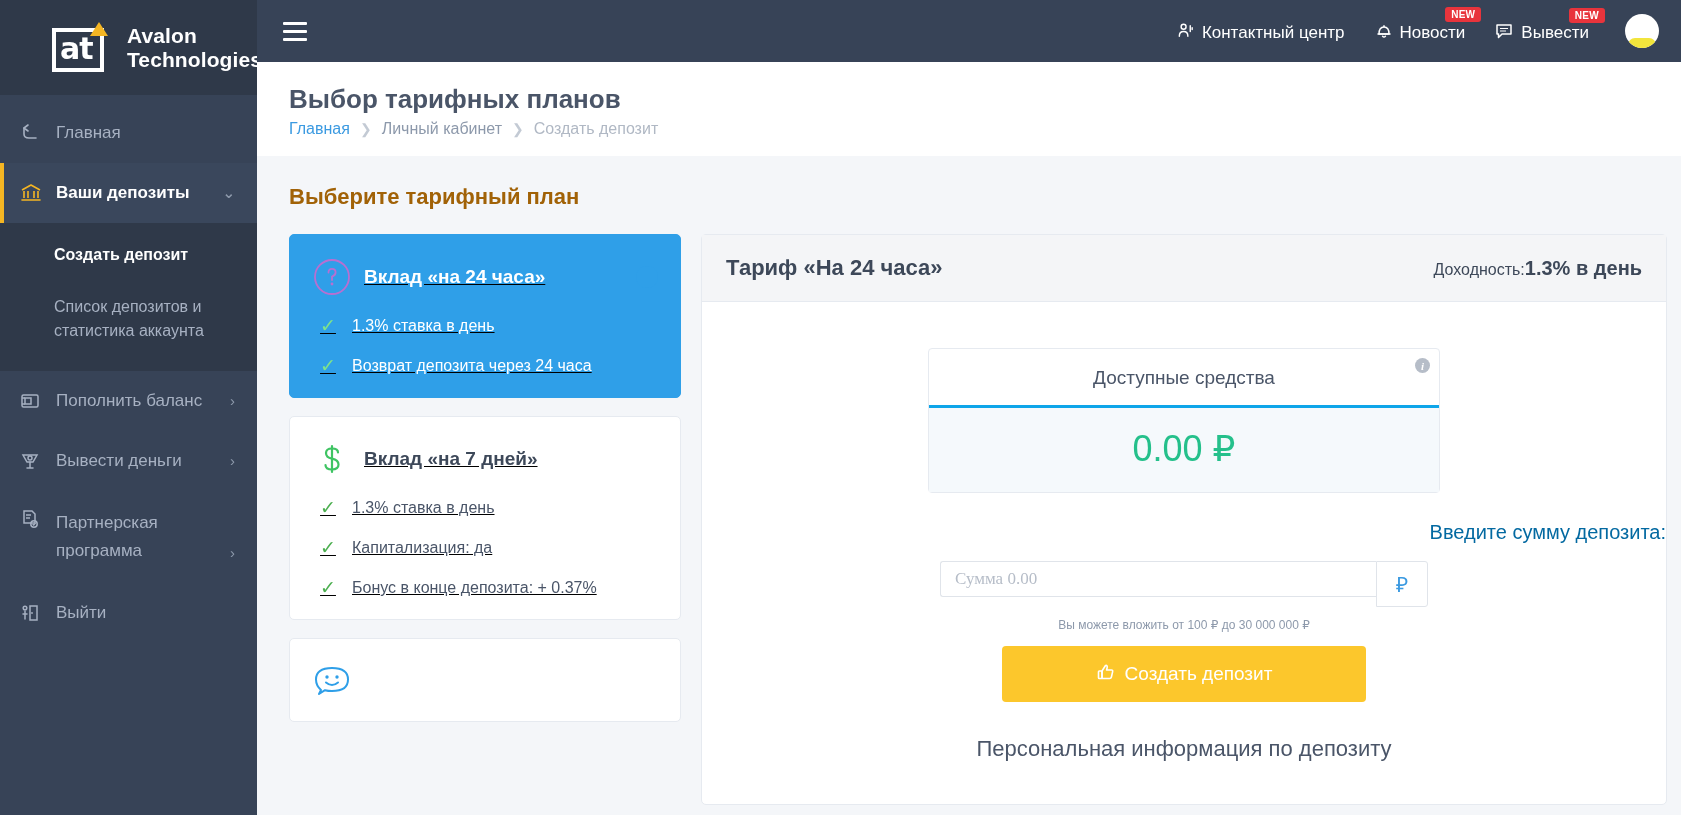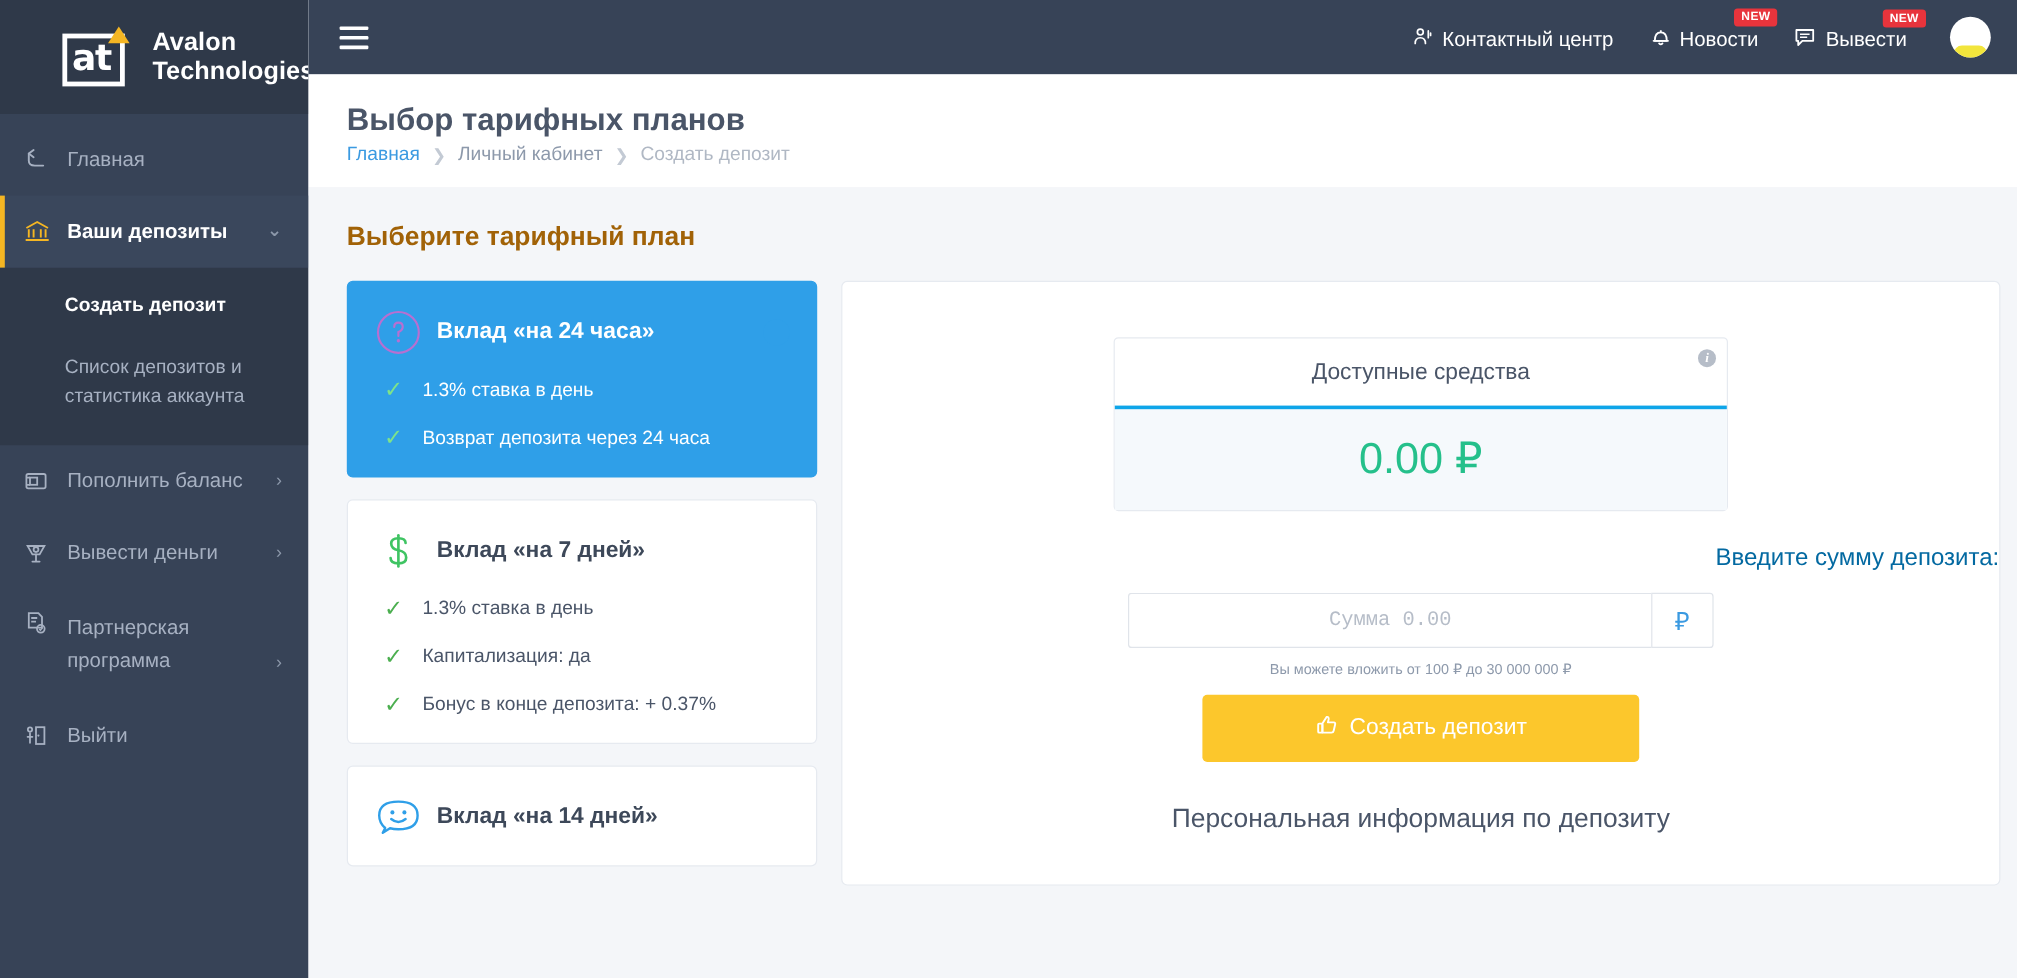--- a/index.html
+++ b/index.html
@@ -121,21 +121,21 @@
   .crumbs { display: flex; align-items: center; gap: 10px; margin-top: 4px; font-size: 16px; }
   .crumb-link { color: #3b9ae1; cursor: pointer; }
   .crumb-mid { color: #8d99ab; cursor: pointer; }
   .crumb-cur { color: #b0b8c4; }
   .crumb-sep { color: #c3cad4; font-size: 14px; }
 
   .content { flex: 1; overflow: hidden; padding: 26px 0 0 0; background: #f4f6f9; }
   .sec-title { font-size: 22px; color: #a16207; padding-left: 32px; margin-bottom: 22px; line-height: 30px; }
 
   .columns { display: flex; gap: 20px; padding: 0 14px 0 32px; }
-  .left-col { width: 392px; min-width: 392px; }
+  .left-col { width: 392px; min-width: 392px; text-decoration: underline; }
   .right-col { flex: 1; }
 
   
   .tcard {
     background: #ffffff; border: 1px solid #e6eaf0;
     border-radius: 5px; margin-bottom: 18px;
     padding: 22px 22px 20px 22px;
   }
   .tcard.selected { background: #2f9fe8; border-color: #2f9fe8; }
   .tcard-head { display: flex; align-items: center; }
@@ -189,26 +189,25 @@
     text-align: center; padding: 20px 0 22px 0;
     color: #25c08b; font-size: 36px; font-weight: 400;
     line-height: 42px;
   }
   .enter-label {
     text-align: right; font-size: 20px; color: #0369a1;
     margin: 26px 0 16px 0; line-height: 26px;
   }
   .input-row { display: flex; width: 488px; margin: 0 auto; }
   .amount-input {
-    flex: 1; height: 46px; border: 1px solid #e0e4ea;
+    flex: 1; height: 36px; border: 1px solid #e0e4ea;
     border-right: none; border-radius: 3px 0 0 3px;
     padding: 0 14px; font-size: 17px; color: #4a5568;
-    font-family: Liberation Mono, monospace; outline: none;
+    font-family: Liberation Serif, serif; outline: none;
     background: #ffffff;
-    text-align: center;
   }
   .amount-input::placeholder { color: #b6bdc8; }
   .rub-btn {
     width: 52px; height: 46px; border: 1px solid #e0e4ea;
     border-radius: 0 3px 3px 0; background: #ffffff;
     color: #3b9ae1; font-size: 21px; cursor: pointer;
     display: flex; align-items: center; justify-content: center;
   }
   .limits {
     text-align: center; font-size: 12px; color: #8d99ab;
@@ -444,30 +443,35 @@
           <div class="tcard">
             <div class="tcard-head">
               <span class="tcard-icon">
                 <svg width="40" height="40" viewBox="0 0 40 40" fill="none" stroke="#2f9fe8" stroke-width="2">
                   <path d="M9 29 Q4 24.5 4 18.5 Q4 7 20 7 Q36 7 36 18.5 Q36 30 20 30 Q16 30 13 29.2 L7 33 Z" stroke-linejoin="round"></path>
                   <circle cx="15" cy="16" r="1.7" fill="#2f9fe8" stroke="none"></circle>
                   <circle cx="25" cy="16" r="1.7" fill="#2f9fe8" stroke="none"></circle>
                   <path d="M14 21.5 Q20 26.5 26 21.5" stroke-linecap="round"></path>
                 </svg>
               </span>
-              <span class="tcard-name">Вклад «на 14 дней»</span>
               <span class="radio"></span>
             </div>
           </div>
 
         </div>
 
         <div class="right-col">
           <div class="panel">
 
+            <div class="panel-head">
+              <span class="panel-title">Тариф «На 24 часа»</span>
+              <span class="panel-yield">
+                <span>Доходность:</span><b>1.3% в день</b>
+              </span>
+            </div>
 
             <div class="panel-body">
 
               <div class="balance-card">
                 <span class="info-dot">i</span>
                 <div class="balance-title">Доступные средства</div>
                 <div class="balance-value">0.00 ₽</div>
               </div>
 
               <div class="enter-label">Введите сумму депозита:</div>

